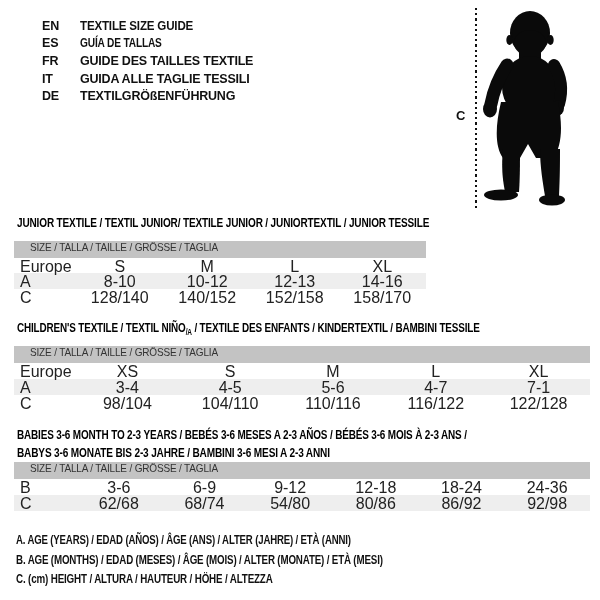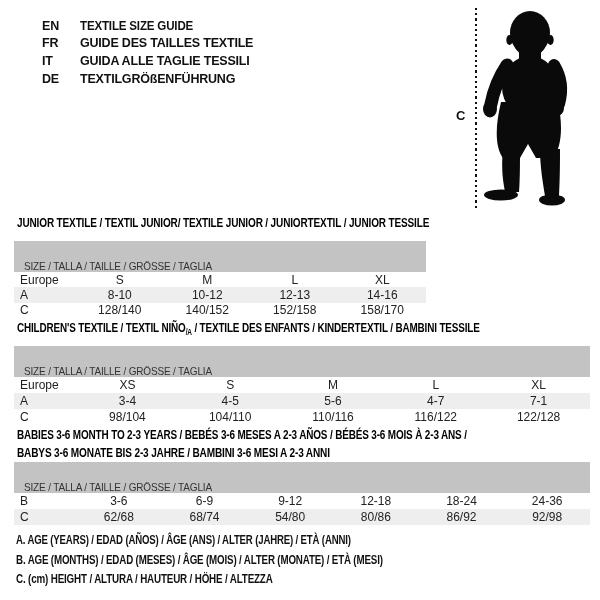--- a/index.html
+++ b/index.html
@@ -22,41 +22,45 @@
   
   .measure-line { width:2px; background:repeating-linear-gradient(to bottom,#111 0 2.2px,transparent 2.2px 5.2px); }
   .measure-label { font-size:13px; font-weight:bold; }
 
   
   .sec-head { font-size:13px; font-weight:bold; letter-spacing:-0.2px; color:#000000; }
   .sub-a { font-size:8.5px; vertical-align:-2.5px; }
 
   
   .tbl { position:absolute; }
-  .bar { background:#c3c3c3; height:31px; display:flex; align-items:flex-end; padding-left:10px; }
+  .bar { background:#c3c3c3; height:17px; display:flex; align-items:flex-start; padding-left:16px; }
   .bar-text { font-size:11.5px; color:#333; letter-spacing:-0.2px; }
-  .trow { display:grid; align-items:center; font-size:12px; color:#222; }
+  .trow { display:grid; align-items:center; font-size:16px; color:#222; }
   .trow.alt { background:#eeeeee; }
   .trow .lbl { padding-left:6px; text-align:left; }
   .trow .cell { text-align:center; }
   .cols4 { grid-template-columns:62px repeat(4,1fr); }
   .cols5 { grid-template-columns:62px repeat(5,1fr); }
   .cols6 { grid-template-columns:62px repeat(6,1fr); }
   .h153 { height:15.3px; } .h16 { height:16px; }
 
   
   .fn-row { height:19.7px; display:flex; align-items:center; font-size:12px; font-weight:bold; letter-spacing:-0.2px; }
 </style>
 </head>
 <body>
 
 <div class="abs" style="left:22px; top:15px;">
   <div class="lang-row">
     <span class="lang-code">EN</span>
     <span class="fitx" style="transform: scaleX(0.92623);">TEXTILE SIZE GUIDE</span>
+  </div>
+  <div class="lang-row">
+    <span class="lang-code">ES</span>
+    <span class="fitx" style="transform: scaleX(0.811881);">GUÍA DE TALLAS</span>
   </div>
   <div class="lang-row">
     <span class="lang-code">FR</span>
     <span class="fitx">GUIDE DES TAILLES TEXTILE</span>
   </div>
   <div class="lang-row">
     <span class="lang-code">IT</span>
     <span class="fitx">GUIDA ALLE TAGLIE TESSILI</span>
   </div>
   <div class="lang-row">

